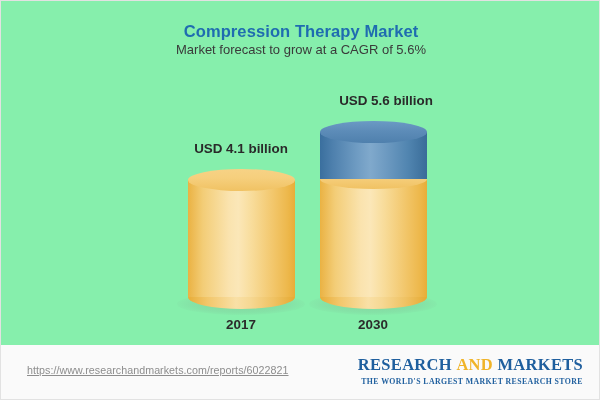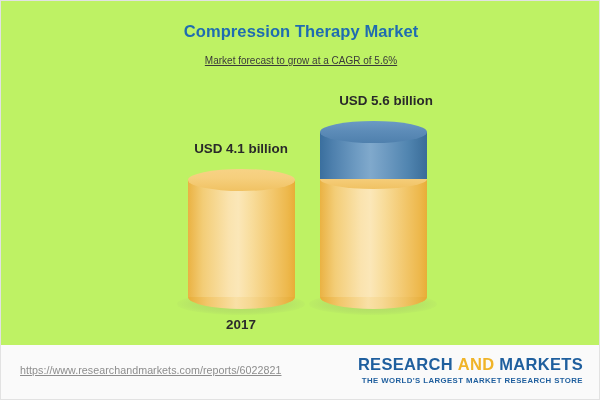--- a/index.html
+++ b/index.html
@@ -12,47 +12,45 @@
     font-family: "Liberation Sans", sans-serif;
     background: #ffffff;
     overflow: hidden;
   }
 
   .card {
     position: relative;
     width: 600px;
     height: 400px;
     box-sizing: border-box;
-    background: #bef264;
+    background: #86efac;
     border: 1px solid #e2e2e2;
     overflow: hidden;
   }
 
   
   .header {
     position: absolute;
     top: 0; left: 0;
     width: 600px;
     text-align: center;
     padding-top: 20px;
   }
   .chart-title {
     font-size: 16.5px;
     font-weight: bold;
     color: #1f6cb0;
     letter-spacing: 0.1px;
     line-height: 20px;
   }
   .chart-subtitle {
-    margin-top: 11px;
-    font-size: 10px;
+    font-size: 13px;
     font-weight: normal;
     color: #3a3a3a;
     line-height: 17px;
-    text-decoration: underline;
   }
 
   
   .plot {
     position: absolute;
     left: 0;
     top: 0;
     width: 600px;
     height: 345px;
   }
@@ -167,31 +165,32 @@
   .footer {
     position: absolute;
     left: 0;
     bottom: 0;
     width: 600px;
     height: 54px;
     background: #fafafa;
   }
   .footer-url {
     position: absolute;
-    left: 19px;
+    left: 26px;
     top: 19px;
     font-size: 10.7px;
     color: #8d8d8d;
     letter-spacing: 0.05px;
   }
   .logo {
     position: absolute;
     right: 18px;
     top: 10px;
     text-align: right;
+    font-family: Liberation Serif, serif;
   }
   .logo-main {
     font-size: 16.5px;
     font-weight: bold;
     color: #1f5f9e;
     letter-spacing: 0.3px;
     white-space: nowrap;
   }
   .logo-and {
     color: #f0b429;
@@ -242,20 +241,21 @@
       <div class="cylinder" style="left:47px; top:120px; width:107px; height:188px;">
 
         <div class="base base-yellow" style="top:164px; height:24px;"></div>
         <div class="seg seg-yellow" style="top:58px; height:118px;"></div>
 
         <div class="cap cap-yellow" style="top:48px; height:20px;"></div>
         <div class="seg seg-blue" style="top:11px; height:47px;"></div>
         <div class="cap cap-blue" style="top:0; height:22px;"></div>
       </div>
 
+      <div class="year-label" style="left:0; top:316px;">2030</div>
     </div>
 
   </div>
 
   <div class="footer">
     <a class="footer-url" href="#">https://www.researchandmarkets.com/reports/6022821</a>
 
     <div class="logo">
       <div class="logo-main">
         <span>RESEARCH</span><span>&nbsp;</span><span class="logo-and">AND</span><span>&nbsp;</span><span>MARKETS</span>

